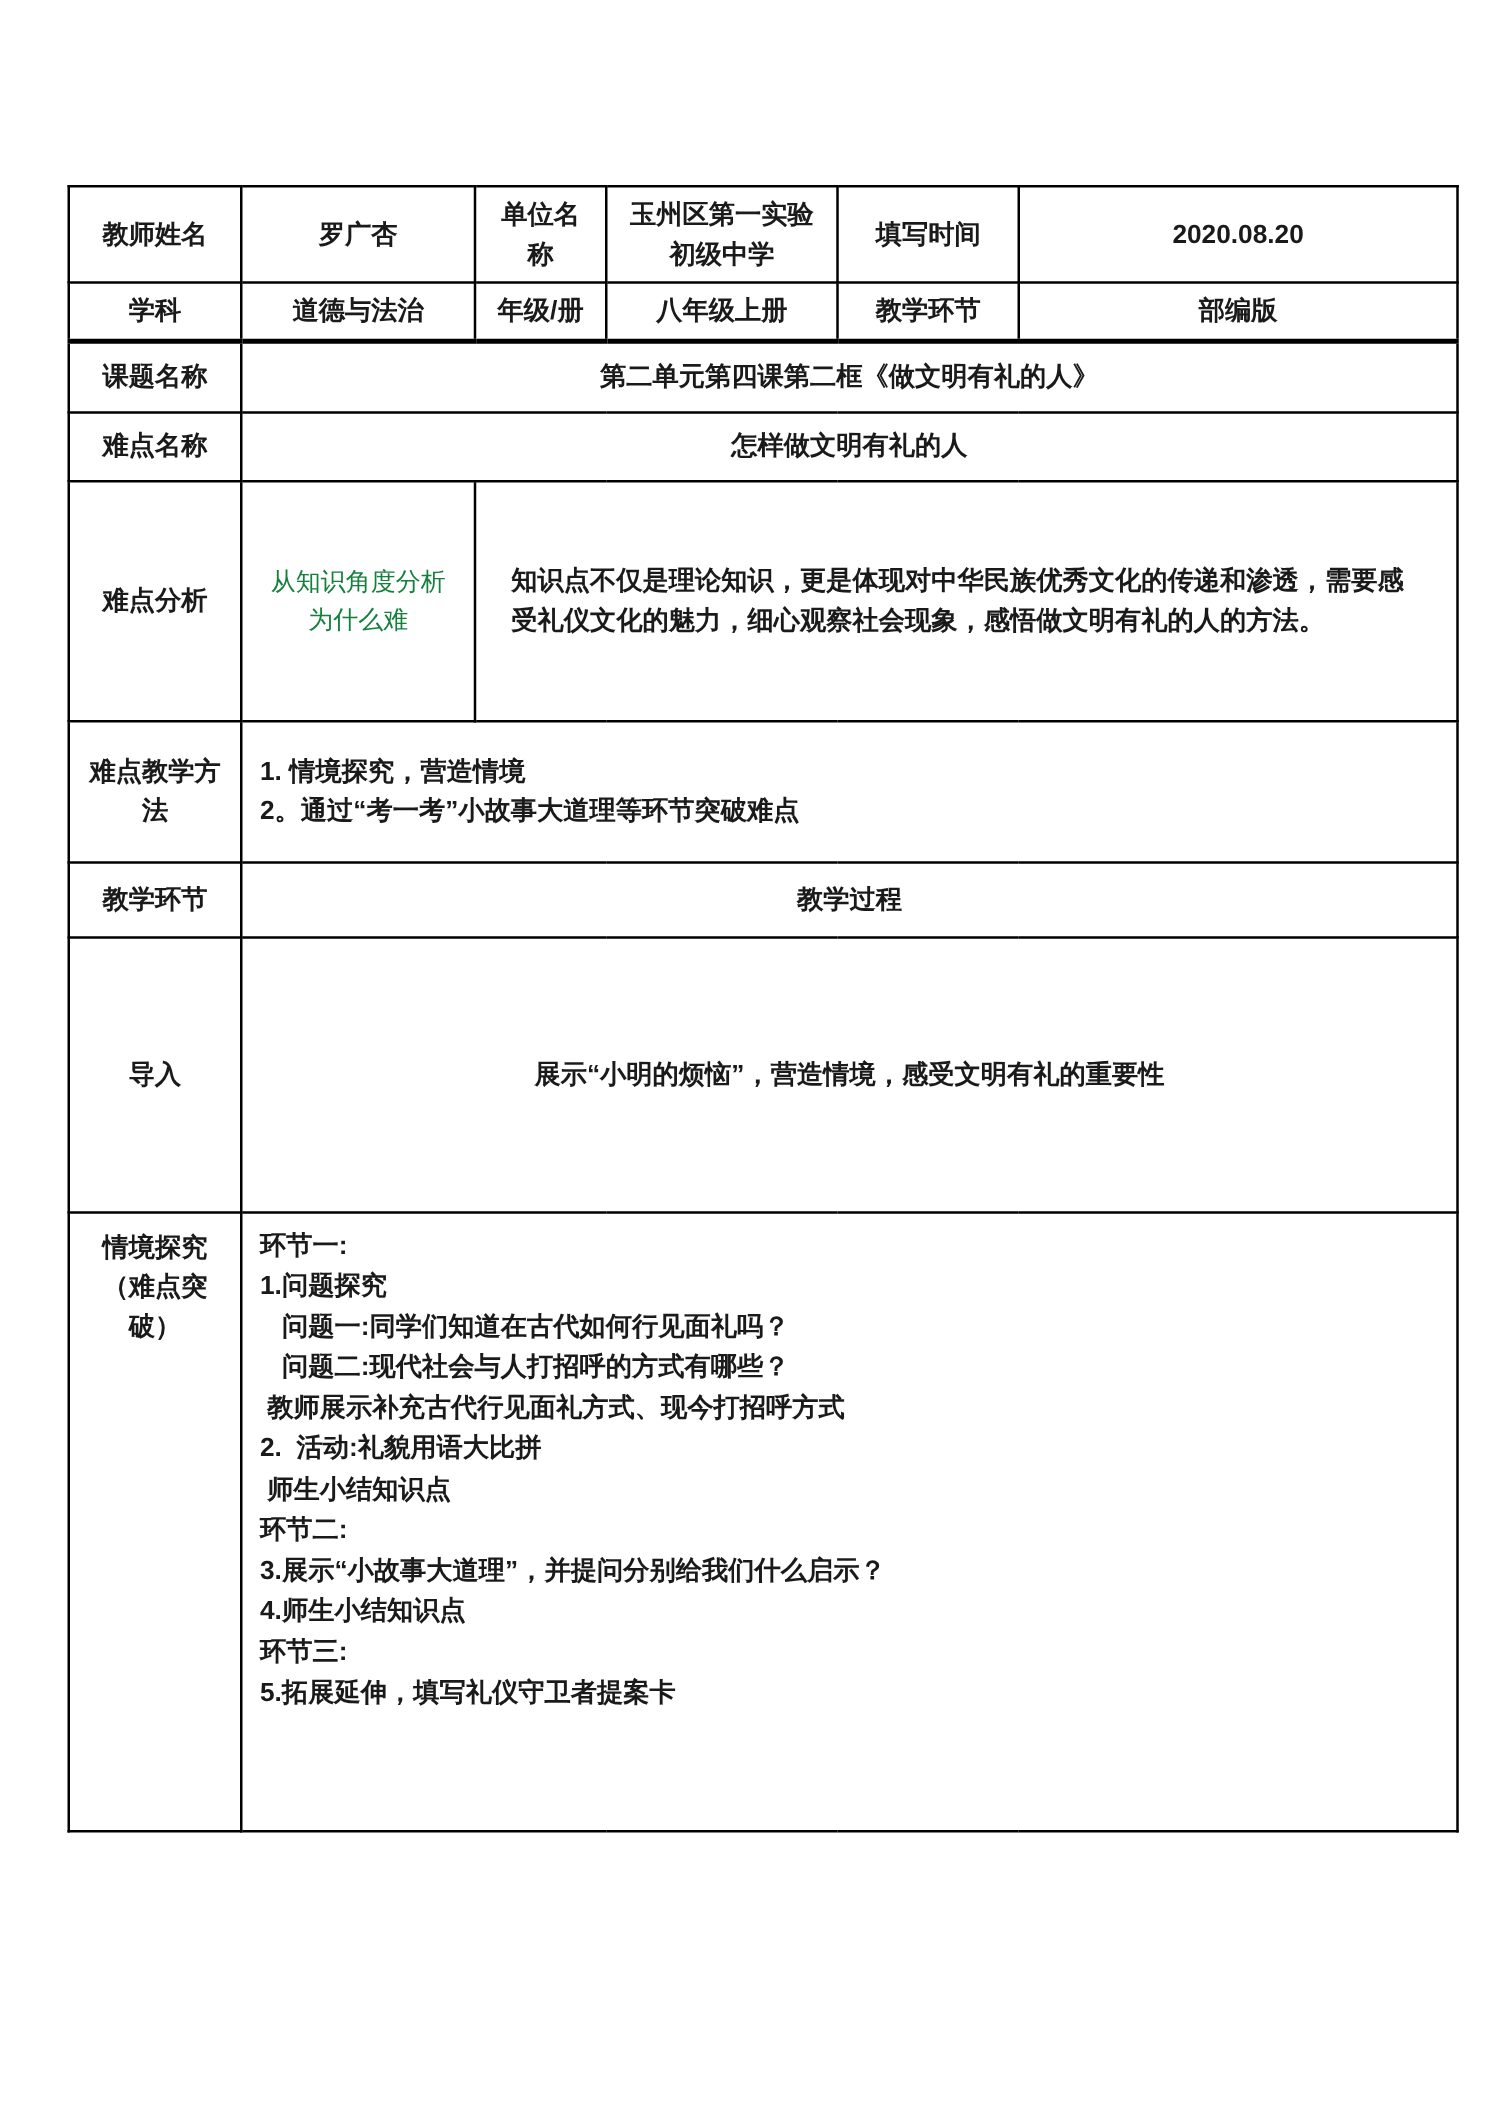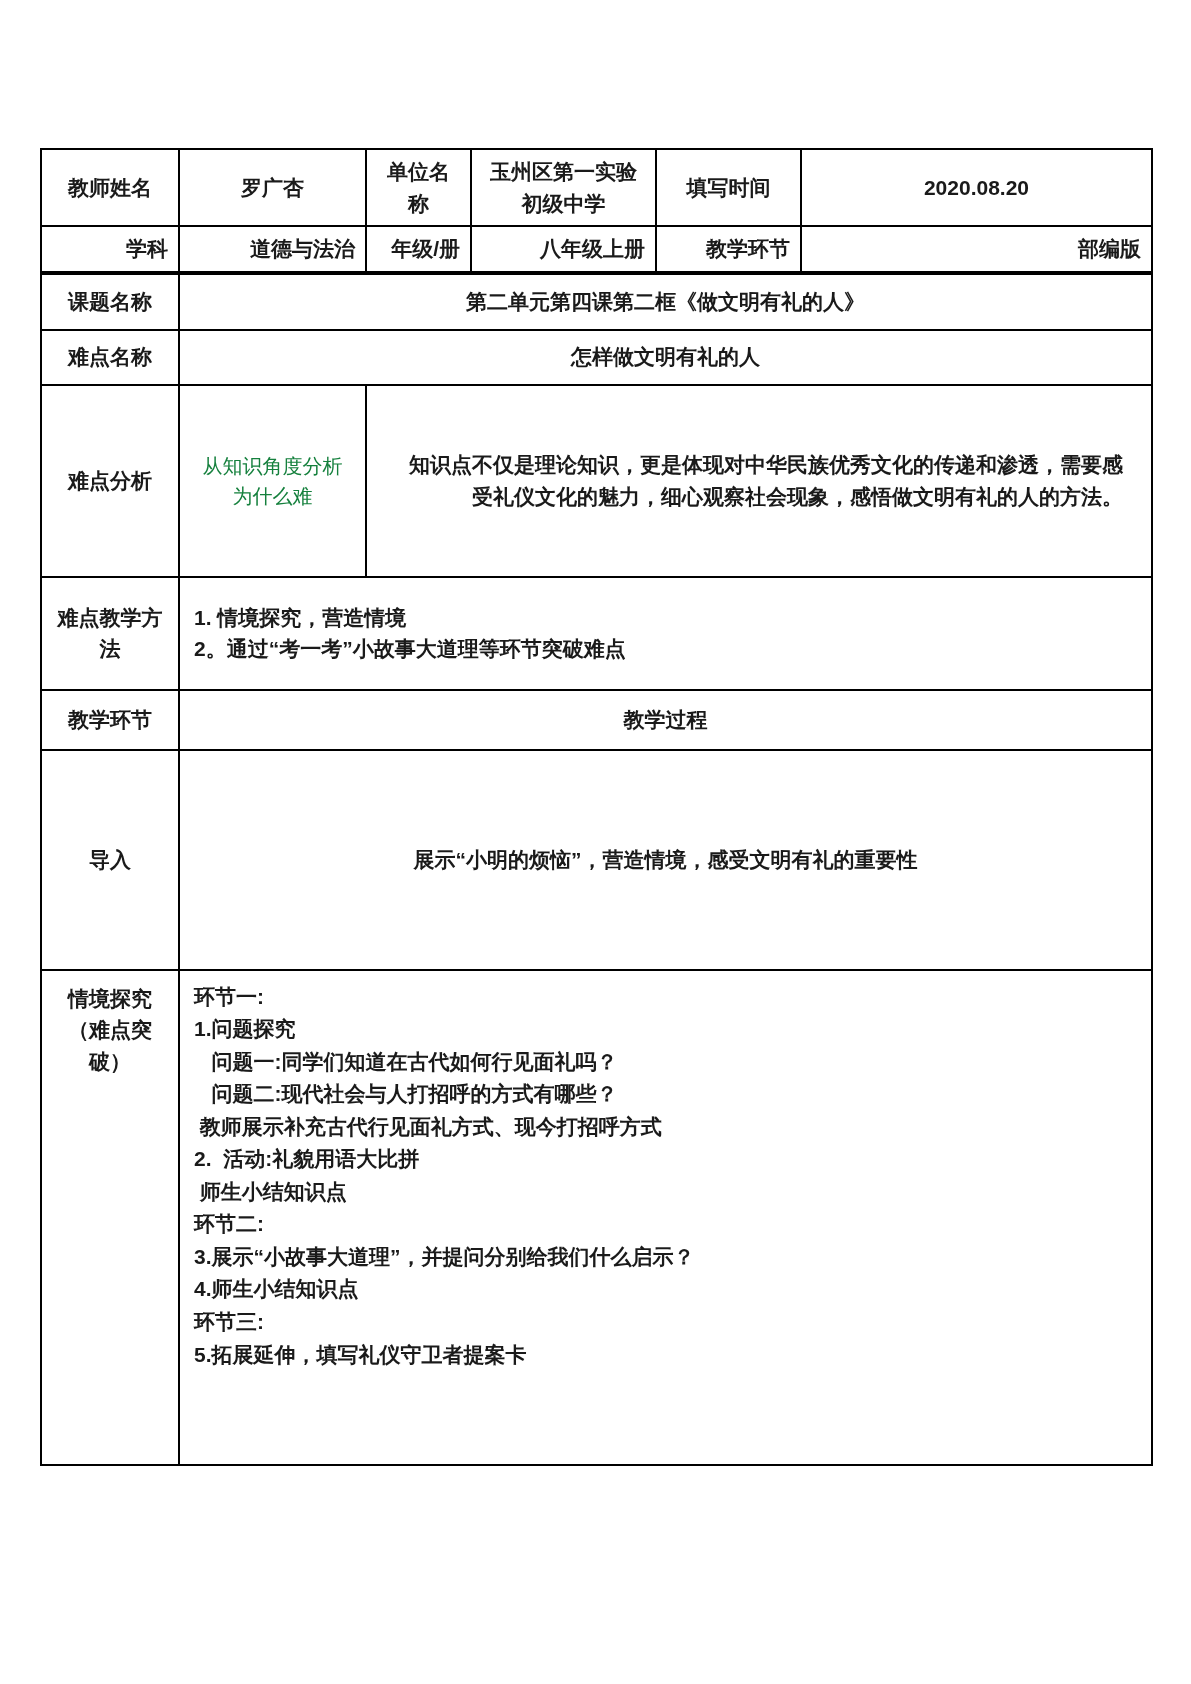--- a/index.html
+++ b/index.html
@@ -9,54 +9,53 @@
   }
   body {
     width: 1191px;
     height: 1684px;
     position: relative;
     font-family: "Liberation Sans", "DejaVu Sans", sans-serif;
     color: #1a1a1a;
   }
   .lesson-table {
     position: absolute;
-    left: 40px;
+    left: 54px;
     top: 148px;
     width: 1111px;
     border-collapse: collapse;
     table-layout: fixed;
   }
   .lesson-table td {
     border: 2px solid #000000;
     vertical-align: middle;
     font-size: 21px;
     font-weight: bold;
     line-height: 1.5;
     padding: 6px 10px;
     white-space: pre-line;
     overflow: hidden;
   }
   .lesson-table tr.thick-bottom td {
     border-bottom-width: 4px;
-    text-align: right;
   }
   td.label-cell {
     text-align: center;
   }
   td.center-text {
     text-align: center;
   }
   td.sub-label {
     text-align: center;
     font-weight: normal;
     color: #15803d;
     font-size: 20px;
   }
   td.analysis-text {
-    text-align: right;
+    text-align: left;
     padding: 0 28px;
   }
   td.top-align {
     vertical-align: top;
     padding-top: 12px;
   }
   td.process-cell {
     vertical-align: top;
     white-space: pre-wrap;
     padding: 10px 14px;

